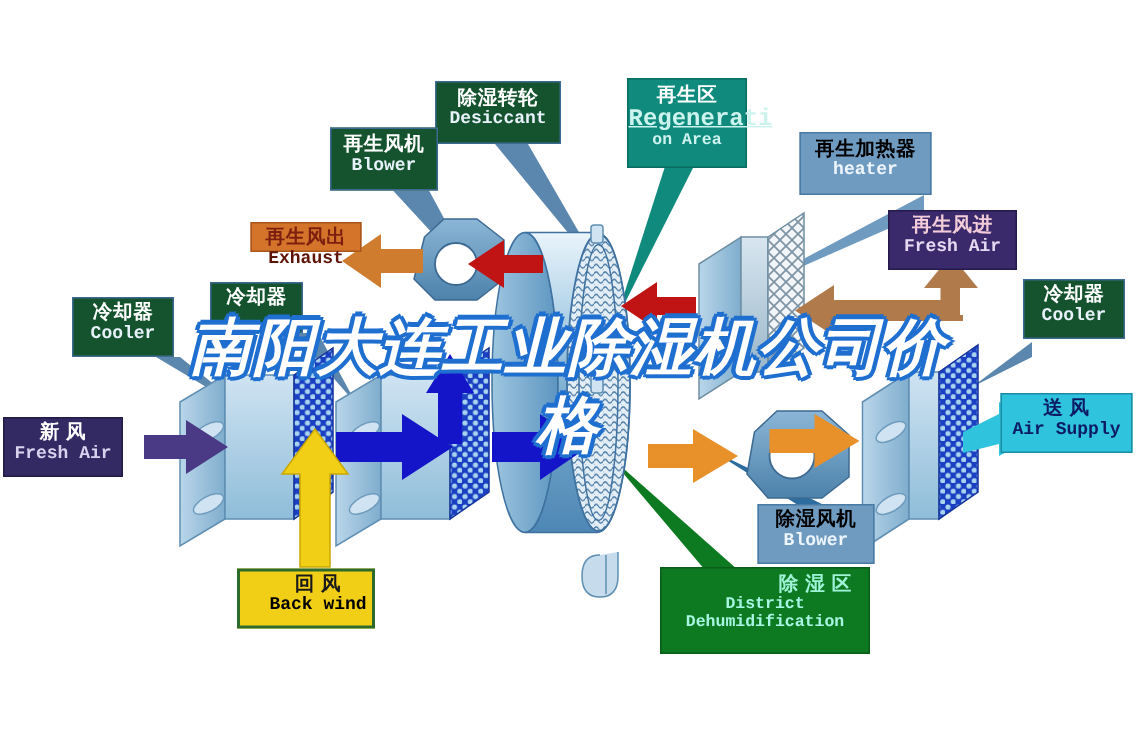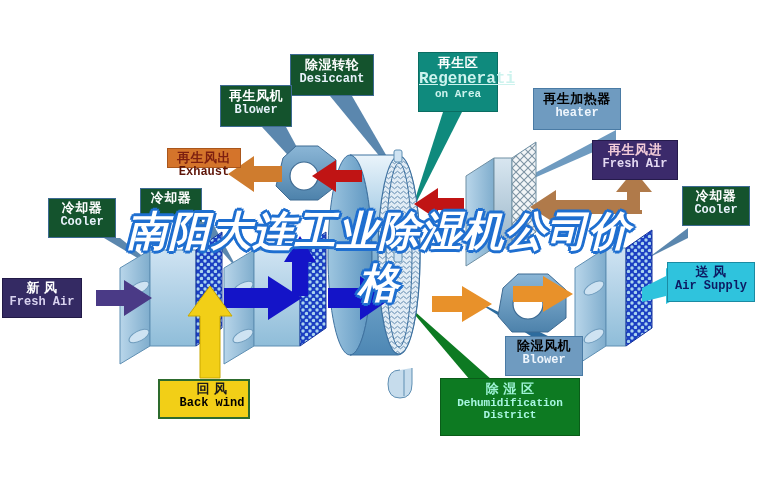--- a/index.html
+++ b/index.html
@@ -327,27 +327,27 @@
     </span>
     <span class="en" style="font-size:12px;">Air Supply</span>
   </div>
 
   <div class="lbl blue2" style="left:505px;top:336px;width:78px;height:40px;padding-top:2px;font-size:13px;">
     <span class="cn">除湿风机</span>
     <span class="en" style="font-size:12px;">Blower</span>
   </div>
 
   <div class="lbl green" style="left:440px;top:378px;width:140px;height:58px;padding-top:3px;font-size:13px;">
-    <span class="cn spread" style="padding:0 8%;">
+    <span class="cn spread" style="padding:0 8%;text-align:right;">
       <span>除</span>
       <span>湿</span>
       <span>区</span>
     </span>
+    <span class="en" style="font-size:11px;">District</span>
     <span class="en" style="font-size:11px;">Dehumidification</span>
-    <span class="en" style="font-size:11px;">District</span>
   </div>
 
   <div id="wm">
     <span class="line">南阳大连工业除湿机公司价</span>
     <span class="line">格</span>
   </div>
 
 </div>
 
 </body></html>

